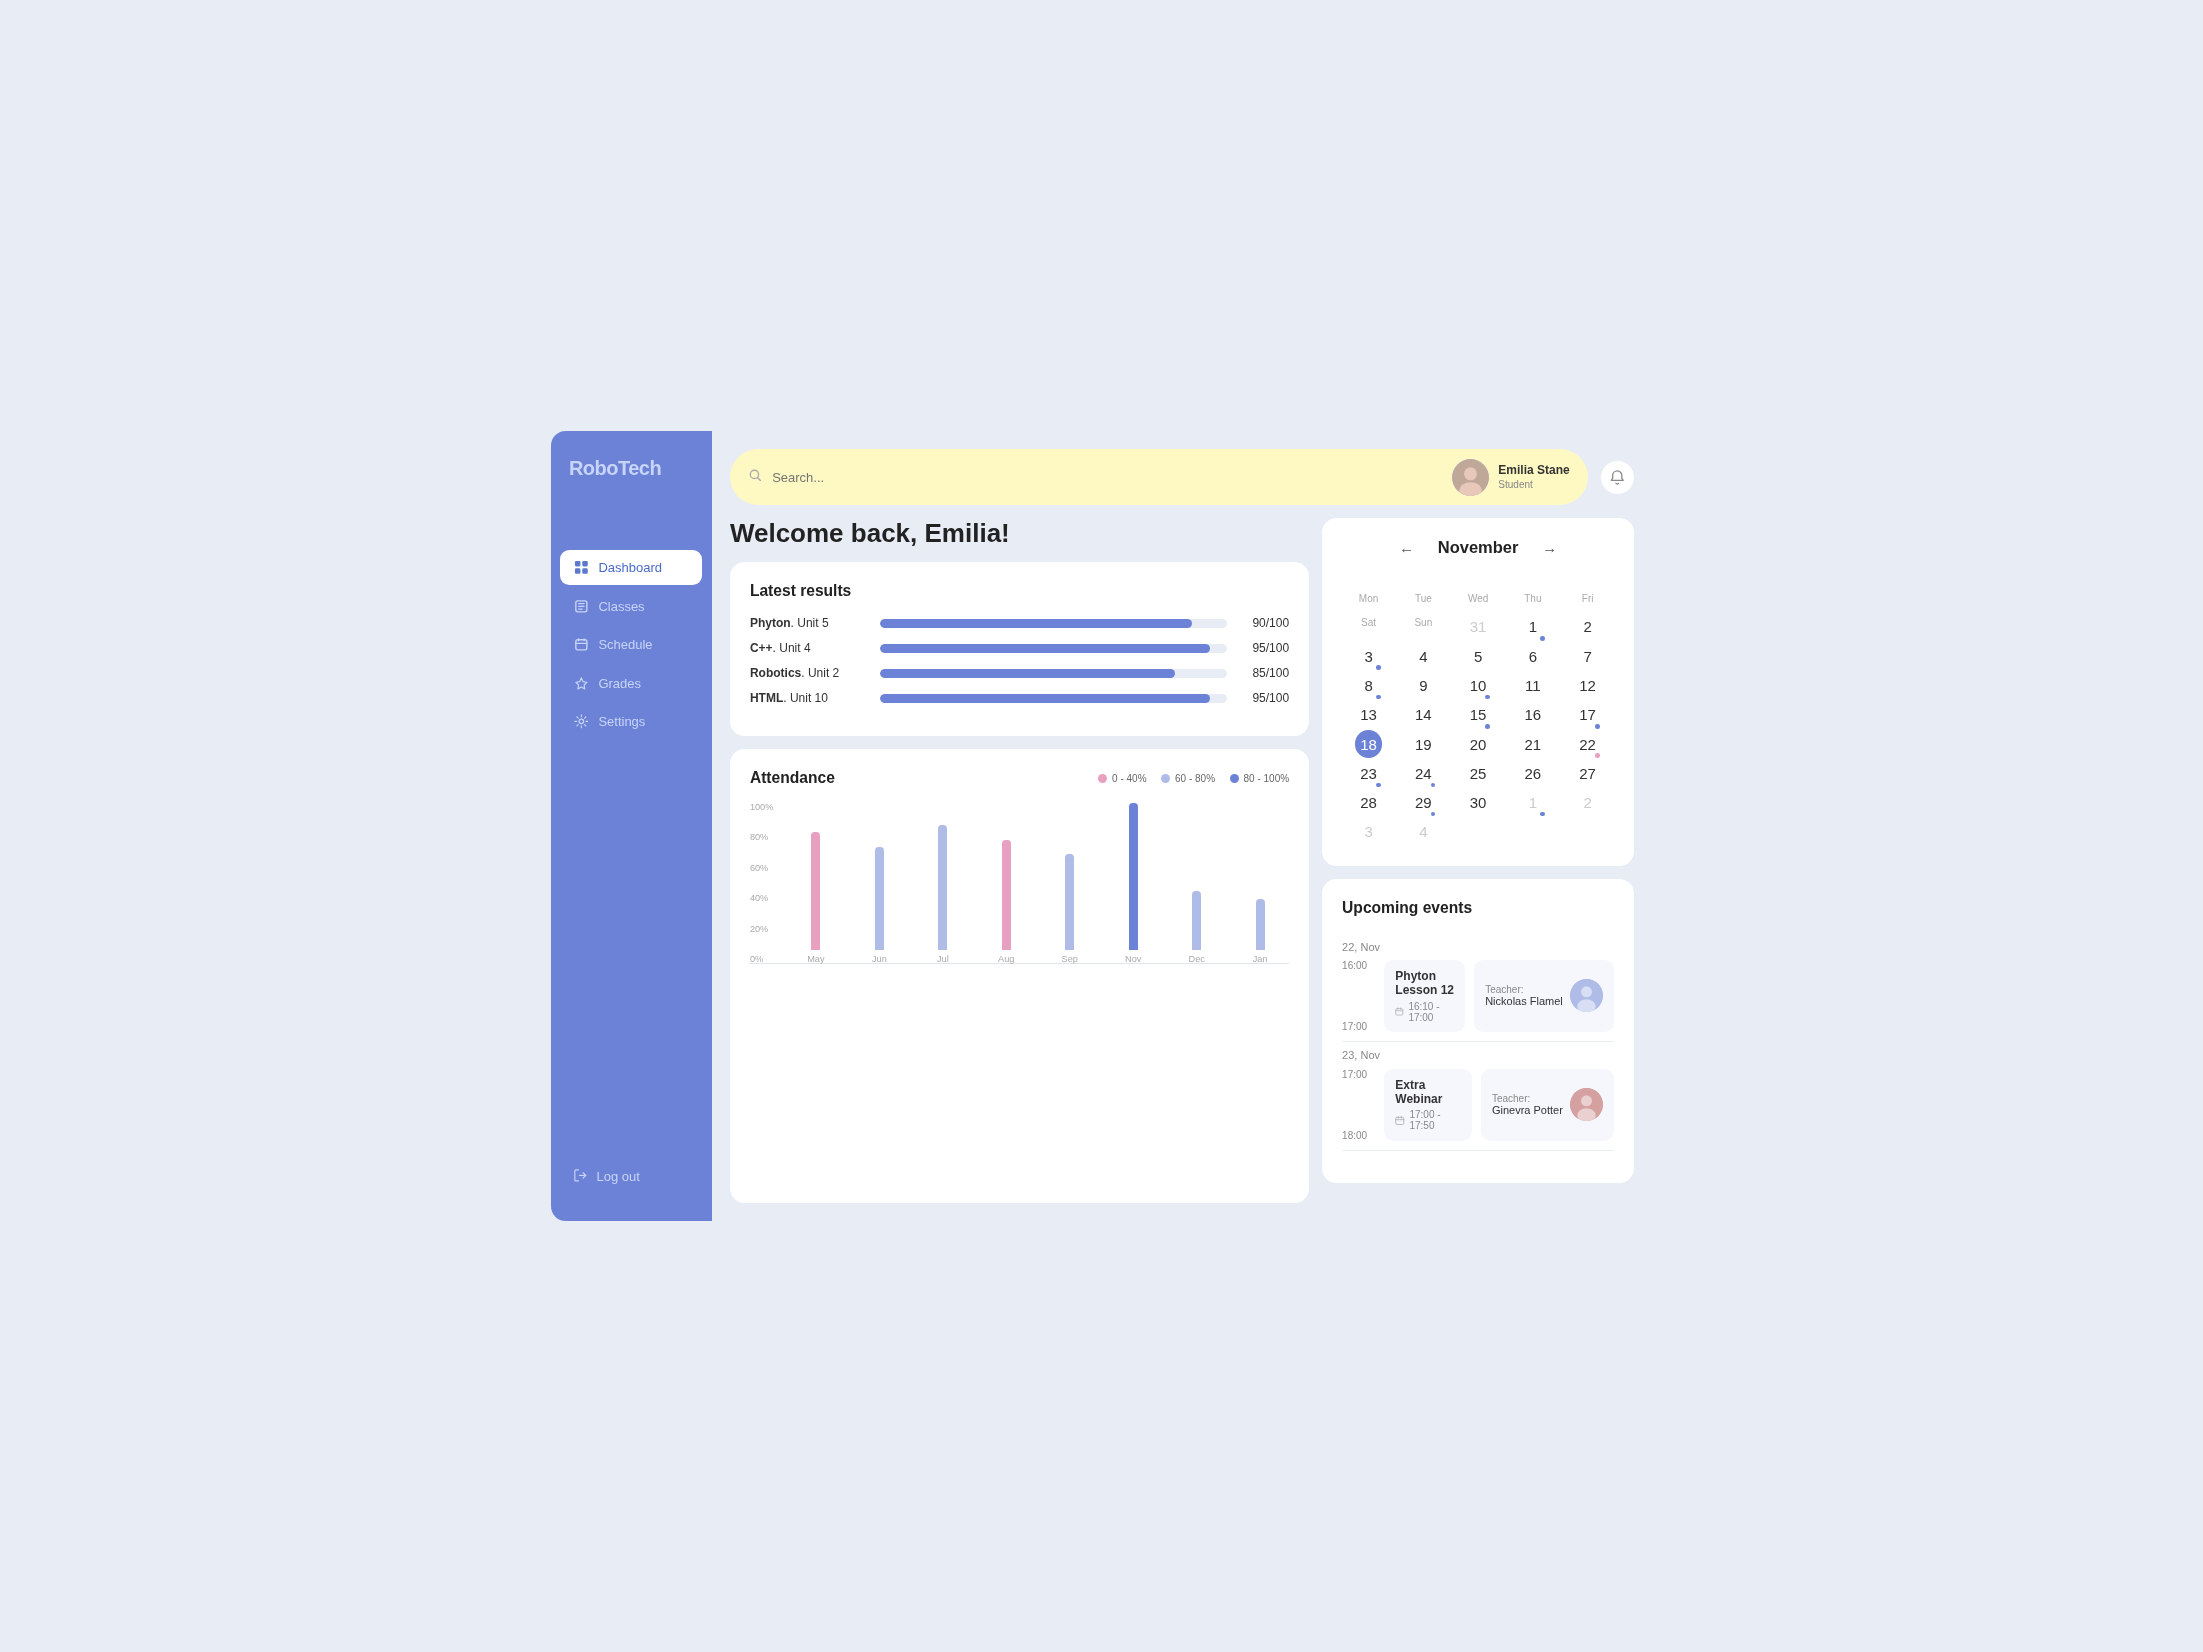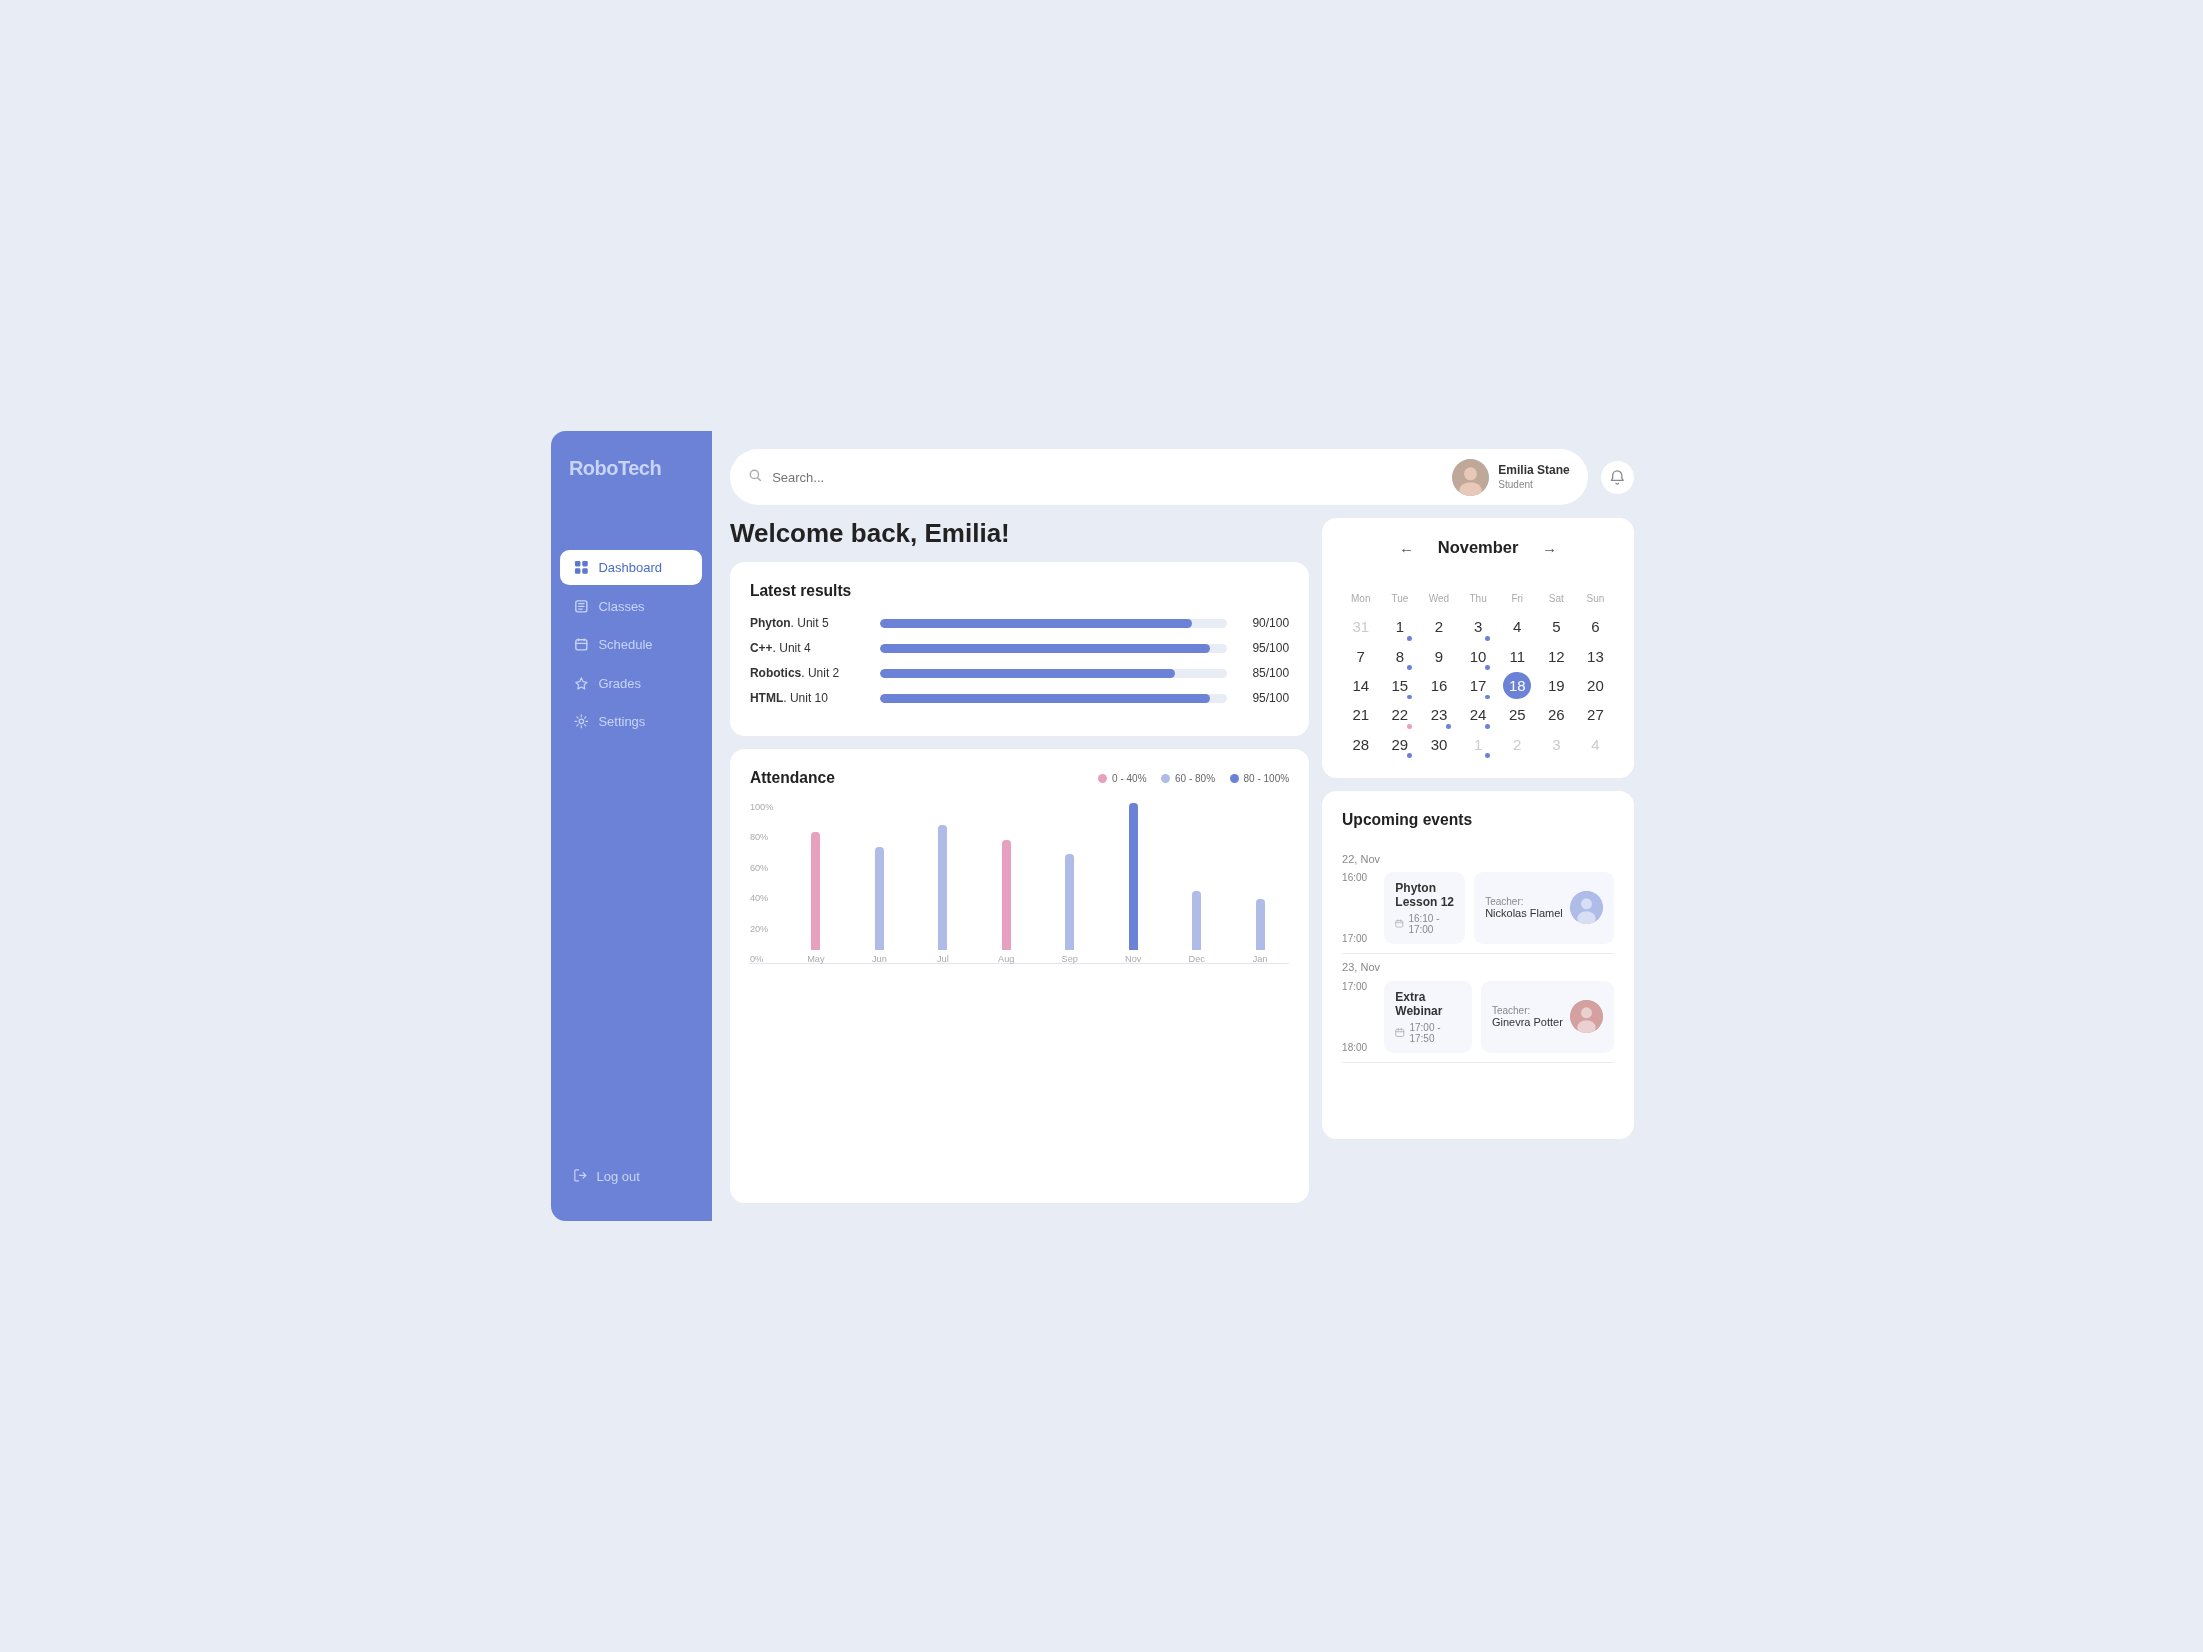--- a/index.html
+++ b/index.html
@@ -94,21 +94,21 @@
       overflow: hidden;
     }
     
     .header {
       display: flex;
       align-items: center;
       gap: 13px;
     }
     .search-bar {
       flex: 1;
-      background: #ffffff;
+      background: #fef9c3;
       border-radius: 46px;
       display: flex;
       align-items: center;
       padding: 9.2px 18.4px;
       gap: 9.2px;
       border: none;
     }
     .search-bar input {
       border: none;
       outline: none;
@@ -323,21 +323,21 @@
       font-size: 14.7px;
       padding: 1.8px 5.5px;
     }
     .cal-month {
       font-size: 16.5px;
       font-weight: 700;
       color: #222;
     }
     .cal-grid {
       display: grid;
-      grid-template-columns: repeat(7, 1fr);
+      grid-template-columns: repeat(5, 1fr);
       gap: 1.8px;
       margin-top: 32px;
     }
     .cal-day-header {
       text-align: center;
       font-size: 10px;
       color: #aaa;
       padding: 3.7px 0 7.3px;
       font-weight: 500;
     }

